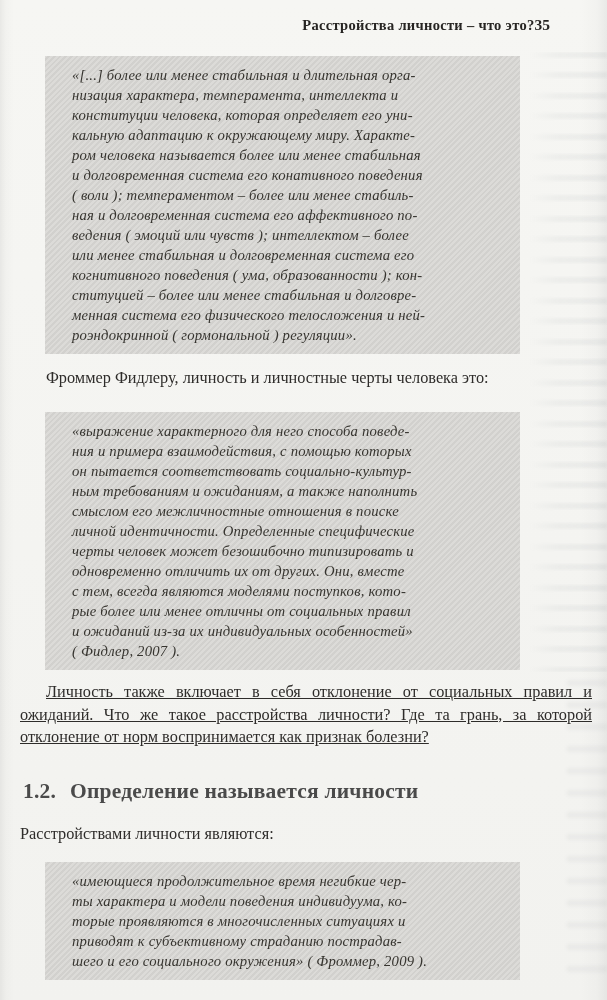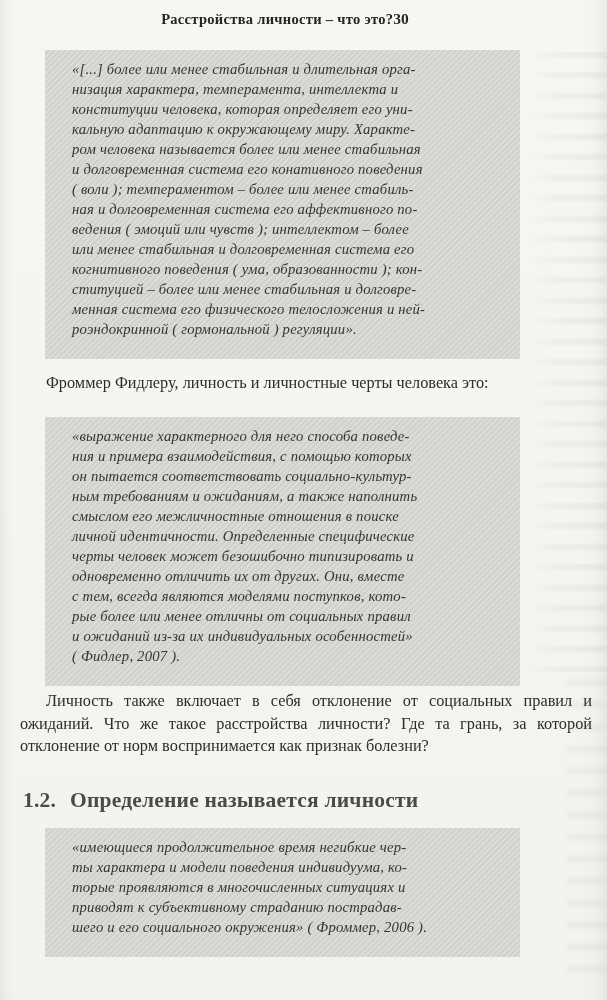--- a/index.html
+++ b/index.html
@@ -30,55 +30,55 @@
   .bleed2{
     position:absolute;right:0;top:680px;width:40px;height:300px;
     background:repeating-linear-gradient(180deg,
         rgba(125,130,140,0.07) 0px, rgba(125,130,140,0.07) 6px,
         rgba(0,0,0,0) 6px, rgba(0,0,0,0) 22px);
     filter:blur(1.4px);
     pointer-events:none;
   }
   .content{position:absolute;left:20px;top:0;width:572px;}
   .runhead-row{
-    display:flex;justify-content:center;align-items:baseline;
-    margin-top:10px;width:530px;
+    display:flex;justify-content:flex-end;align-items:baseline;
+    margin-top:16px;width:530px;
   }
   .runhead{
     font-weight:bold;font-size:14.5px;letter-spacing:0.3px;color:#262422;
   }
   .pagenum{
     font-weight:bold;font-size:15.5px;color:#262422;
   }
   .quote{
     box-sizing:border-box;
     width:475px;margin-left:25px;
     background:
       repeating-linear-gradient(135deg,
         rgba(255,255,255,0.10) 0px, rgba(255,255,255,0.10) 2px,
         rgba(90,90,88,0.05) 2px, rgba(90,90,88,0.05) 4px),
       #d8d7d4;
-    padding:9px 12px 20px 27px;
+    padding:9px 12px 9px 27px;
     font-style:italic;
     font-size:14.7px;line-height:20px;
     letter-spacing:0.2px;
     color:#36342f;
     white-space:pre-line;
   }
   .q1{margin-top:22px;}
   .q2{margin-top:23px;}
   .q3{margin-top:15px;}
   .body-par{
     font-size:16.3px;line-height:22.3px;
     text-align:justify;
     color:#2e2c2a;
   }
   .indent{text-indent:26px;}
   .intro1{margin-top:13px;}
-  .par1{margin-top:4px;}
+  .par1{margin-top:11px;text-decoration:underline;}
   .intro2{margin-top:19px;}
   .section-head{
     margin-top:31px;
     display:flex;align-items:flex-end;
     font-family:Liberation Serif, serif;
     font-weight:bold;font-size:21.5px;color:#4a4a4a;
     letter-spacing:0.2px;
   }
   .section-num{width:47px;flex:0 0 47px;margin-left:3px;}
   .section-title{flex:1;}
@@ -88,21 +88,21 @@
 
 <div class="page">
 
   <div class="bleed"></div>
   <div class="bleed2"></div>
 
   <div class="content">
 
     <div class="runhead-row">
       <span class="runhead">Расстройства личности – что это?</span>
-      <span class="pagenum">30</span>
+      <span class="pagenum">35</span>
     </div>
 
     <div class="quote q1">«[...] более или менее стабильная и длительная орга-
 низация характера, темперамента, интеллекта и
 конституции человека, которая определяет его уни-
 кальную адаптацию к окружающему миру. Характе-
 ром человека называется более или менее стабильная
 и долговременная система его конативного поведения
 ( воли ); темпераментом – более или менее стабиль-
 ная и долговременная система его аффективного по-
@@ -128,21 +128,22 @@
 и ожиданий из-за их индивидуальных особенностей»
 ( Фидлер, 2007 ).</div>
 
     <p class="body-par indent par1">Личность также включает в себя отклонение от социальных правил и ожиданий. Что же такое расстройства личности? Где та грань, за которой отклонение от норм воспринимается как признак болезни?</p>
 
     <div class="section-head">
       <span class="section-num">1.2.</span>
       <span class="section-title">Определение называется личности</span>
     </div>
 
+    <p class="body-par intro2">Расстройствами личности являются:</p>
 
     <div class="quote q3">«имеющиеся продолжительное время негибкие чер-
 ты характера и модели поведения индивидуума, ко-
 торые проявляются в многочисленных ситуациях и
 приводят к субъективному страданию пострадав-
-шего и его социального окружения» ( Фроммер, 2006 ).</div>
+шего и его социального окружения» ( Фроммер, 2009 ).</div>
 
   </div>
 </div>
 
 </body></html>

